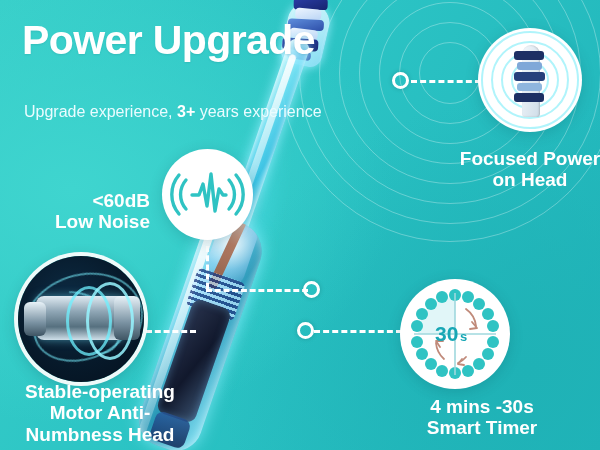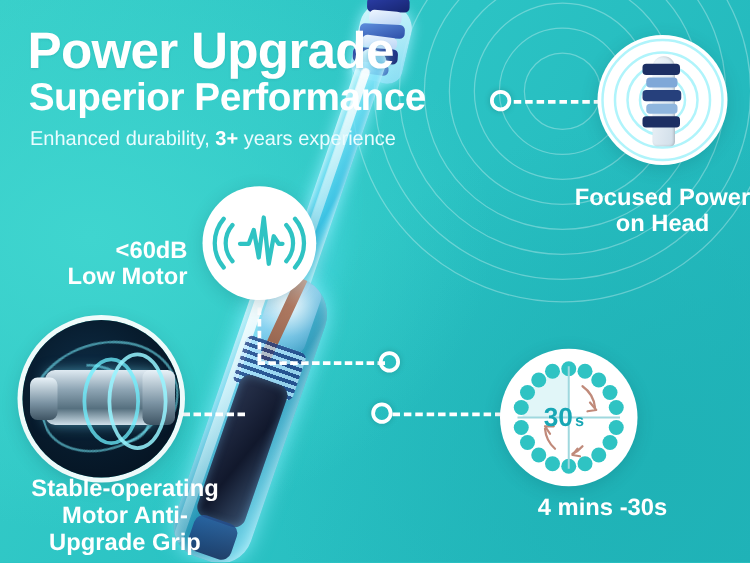--- a/index.html
+++ b/index.html
@@ -236,21 +236,21 @@
         <path d="M24 31 A 22 22 0 0 0 24 60"></path>
         <path d="M17 26 A 30 30 0 0 0 17 65"></path>
         <path d="M67 31 A 22 22 0 0 1 67 60"></path>
         <path d="M74 26 A 30 30 0 0 1 74 65"></path>
       </g>
       <polyline points="30,46 37,46 41,35 45,57 49,25 53,62 57,40 61,46 64,46" fill="none" stroke="#2fc3c3" stroke-width="3.4" stroke-linejoin="round" stroke-linecap="round"></polyline>
     </svg>
   </div>
   <div class="lbl lbl-noise">
     <div>&lt;60dB</div>
-    <div>Low Motor</div>
+    <div>Low Noise</div>
   </div>
 
   <div class="photo-head">
     <div class="ph-rings" style="position:absolute;left:0;top:0;width:104px;height:104px;">
       <span style="width:34px;height:34px;"></span>
       <span style="width:54px;height:54px;"></span>
       <span style="width:74px;height:74px;"></span>
       <span style="width:94px;height:94px;"></span>
     </div>
     <div class="mini-brush">
@@ -273,21 +273,21 @@
     <div class="swirl" style="left:26px;top:40px;width:76px;height:50px;transform:rotate(35deg);"></div>
     <div class="mot-body"></div>
     <div class="mot-cap" style="left:6px;top:46px;width:22px;height:34px;"></div>
     <div class="mot-cap" style="left:96px;top:40px;width:26px;height:44px;"></div>
     <div class="mot-ring" style="left:48px;top:30px;width:40px;height:64px;"></div>
     <div class="mot-ring" style="left:68px;top:26px;width:42px;height:72px;border-color:rgba(150,245,255,.85);"></div>
   </div>
   <div class="lbl lbl-motor">
     <div>Stable-operating</div>
     <div>Motor Anti-</div>
-    <div>Upgrade Grip</div>
+    <div>Numbness Head</div>
   </div>
 
   <div class="circle white" style="left:400px;top:279px;width:110px;height:110px;">
     <svg width="110" height="110" viewBox="0 0 110 110">
       <path d="M18 55 A37 37 0 0 1 55 18 L55 55 Z" fill="#d7f3f6" opacity=".75"></path>
       <g fill="#2fc3c3">
         <circle cx="55" cy="16" r="6"></circle>
           <circle cx="68" cy="18" r="6"></circle>
         <circle cx="79" cy="25" r="6"></circle>
           <circle cx="88" cy="35" r="6"></circle>
@@ -315,21 +315,21 @@
         <path d="M40 68 L36 62 L43 62" stroke-linejoin="round"></path>
         <path d="M66 78 A22 22 0 0 1 58 84"></path>
         <path d="M62 80 L58 85 L64 86" stroke-linejoin="round"></path>
       </g>
       <text x="35" y="62" font-family="Liberation Sans, sans-serif" font-size="21" font-weight="bold" fill="#18a7b5">30</text>
       <text x="60" y="62" font-family="Liberation Sans, sans-serif" font-size="13" font-weight="bold" fill="#18a7b5">s</text>
     </svg>
   </div>
   <div class="lbl lbl-timer">
     <div>4 mins -30s</div>
+    <div>Smart Timer</div>
   </div>
 
   <div class="title1">Power Upgrade</div>
-  <div class="title2">Superior Performance</div>
   <div class="subtitle">
-    <span>Enhanced durability, </span><b>3+</b><span> years experience</span>
+    <span>Upgrade experience, </span><b>3+</b><span> years experience</span>
   </div>
 
 </div>
 
 </body></html>

